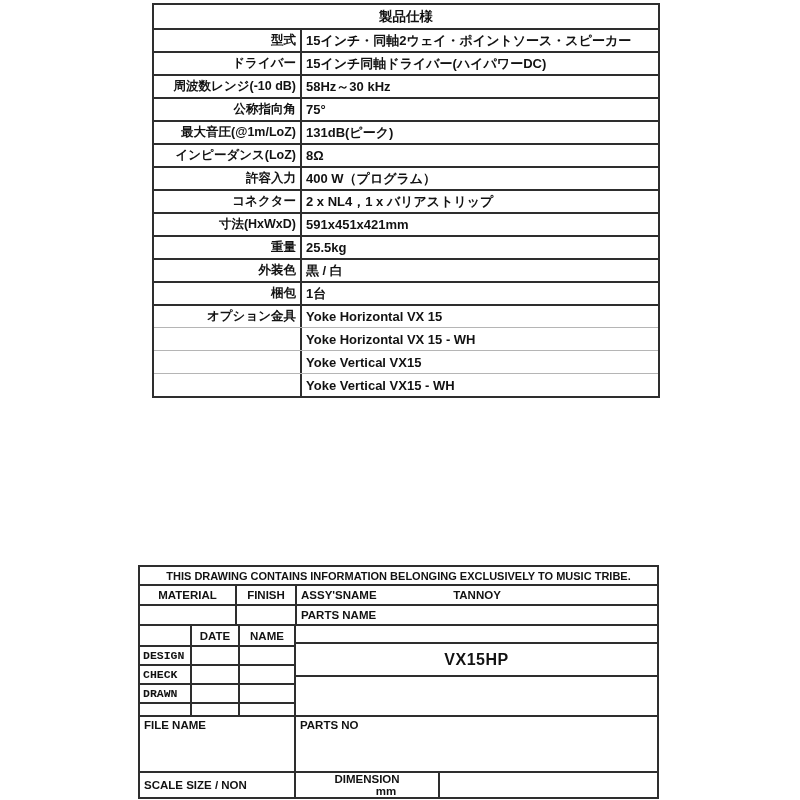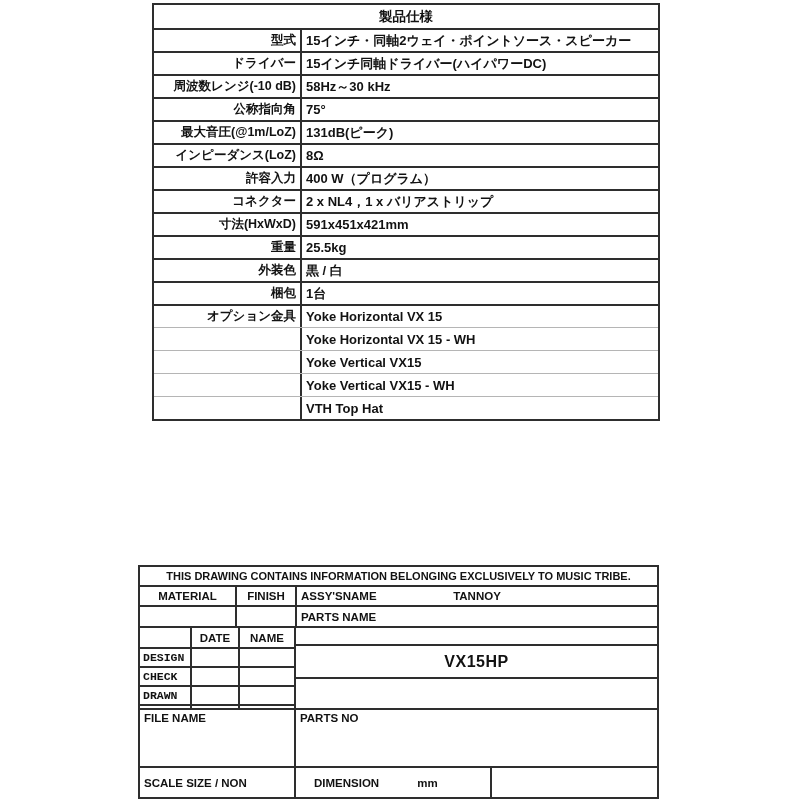--- a/index.html
+++ b/index.html
@@ -83,21 +83,21 @@
   .br{border-right:2px solid var(--dark);}
   .w-material{width:97px;}
   .w-finish{width:60px;}
   .tb-assy{flex:1;position:relative;display:flex;align-items:center;padding-left:4px;}
   .tb-brand{
     position:absolute;left:0;right:0;top:0;bottom:0;
     display:flex;align-items:center;justify-content:center;
     pointer-events:none;
   }
 
-  .tb-mid{height:82px;}
+  .tb-mid{height:94px;}
   .mid-left{
     width:156px;
     border-right:2px solid var(--dark);
     display:flex;flex-direction:column;
   }
   .ml-row{display:flex;align-items:stretch;height:19px;}
   .ml-row + .ml-row{border-top:2px solid var(--dark);}
   .ml-row:last-child{flex:1;}
   .ml-c1{width:52px;border-right:2px solid var(--dark);display:flex;align-items:center;padding-left:3px;white-space:nowrap;font-family:Liberation Mono, monospace;}
   .ml-c2{width:48px;border-right:2px solid var(--dark);display:flex;align-items:center;justify-content:center;}
@@ -113,21 +113,21 @@
     letter-spacing:0.5px;
   }
   .mr-empty{flex:1;}
 
   .tb-file{height:58px;}
   .file-cell{width:156px;border-right:2px solid var(--dark);display:flex;align-items:flex-start;padding:2px 0 0 4px;}
   .partsno-cell{flex:1;display:flex;align-items:flex-start;padding:2px 0 0 4px;}
 
   .tb-scale{flex:1;}
   .scale-cell{width:156px;border-right:2px solid var(--dark);display:flex;align-items:center;padding-left:4px;white-space:nowrap;}
-  .dim-cell{width:196px;border-right:2px solid var(--dark);display:flex;align-items:center;padding-left:18px;white-space:nowrap;}
+  .dim-cell{width:144px;border-right:2px solid var(--dark);display:flex;align-items:center;padding-left:0;white-space:nowrap;flex-direction:column;}
   .dim-unit{margin-left:38px;}
   .scale-empty{flex:1;}
 </style>
 </head>
 <body>
 
 <div class="canvas">
 
   <div class="spec-table">
     <div class="spec-header">製品仕様</div>
@@ -189,24 +189,20 @@
       <div class="spec-label"></div>
       <div class="spec-value">Yoke Horizontal VX 15 - WH</div>
     </div>
     <div class="spec-row option-row">
       <div class="spec-label"></div>
       <div class="spec-value">Yoke Vertical VX15</div>
     </div>
     <div class="spec-row option-row">
       <div class="spec-label"></div>
       <div class="spec-value">Yoke Vertical VX15 - WH</div>
-    </div>
-    <div class="spec-row option-row">
-      <div class="spec-label"></div>
-      <div class="spec-value">VTH Top Hat</div>
     </div>
   </div>
 
   <div class="title-block">
 
     <div class="tb-notice">THIS DRAWING CONTAINS INFORMATION BELONGING EXCLUSIVELY TO MUSIC TRIBE.</div>
 
     <div class="tb-row tb-row-b">
       <div class="cell center br w-material">MATERIAL</div>
       <div class="cell center br w-finish">FINISH</div>

